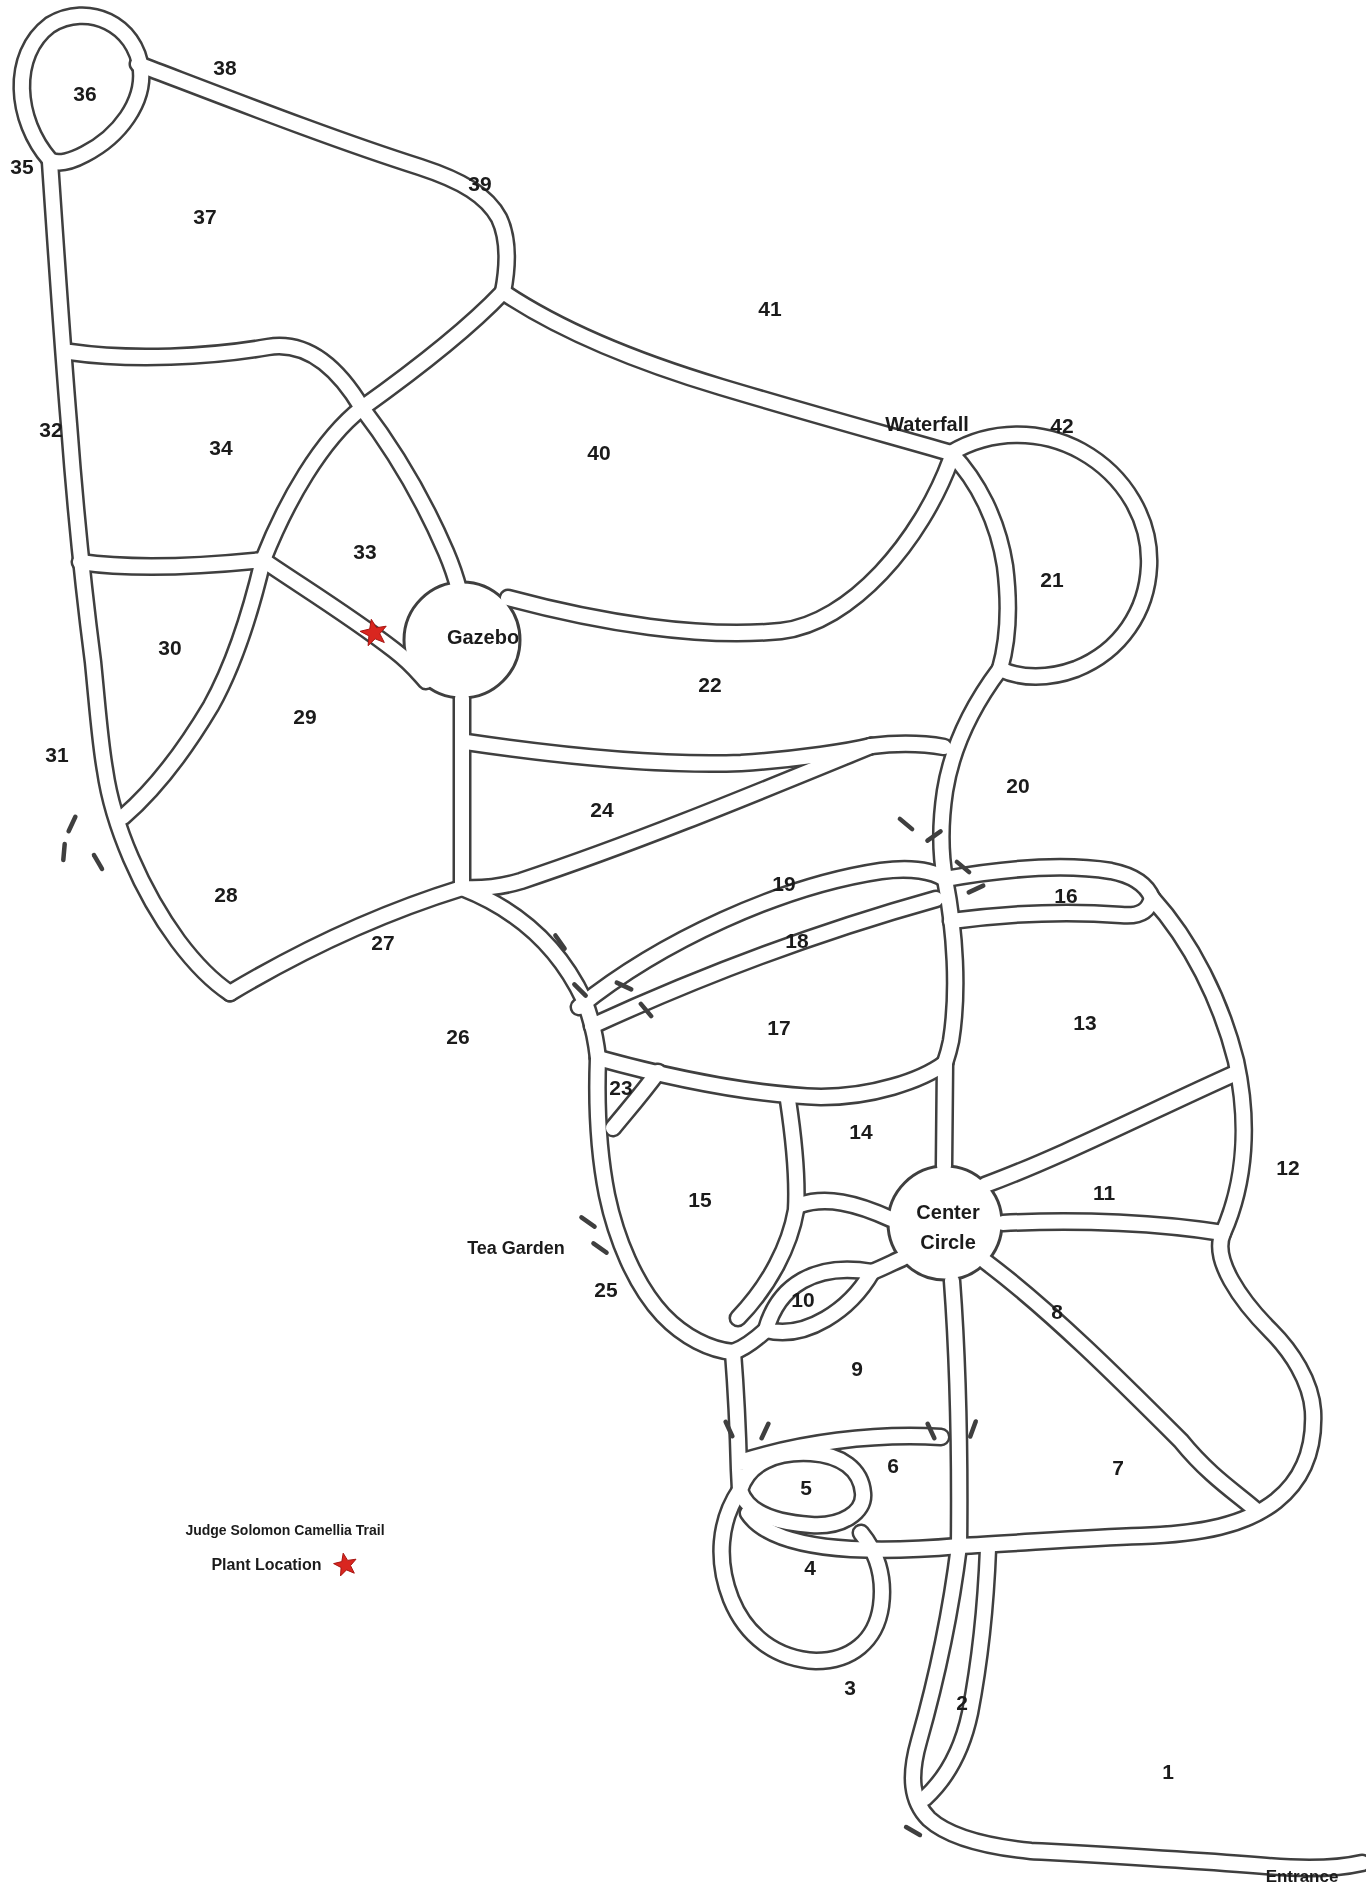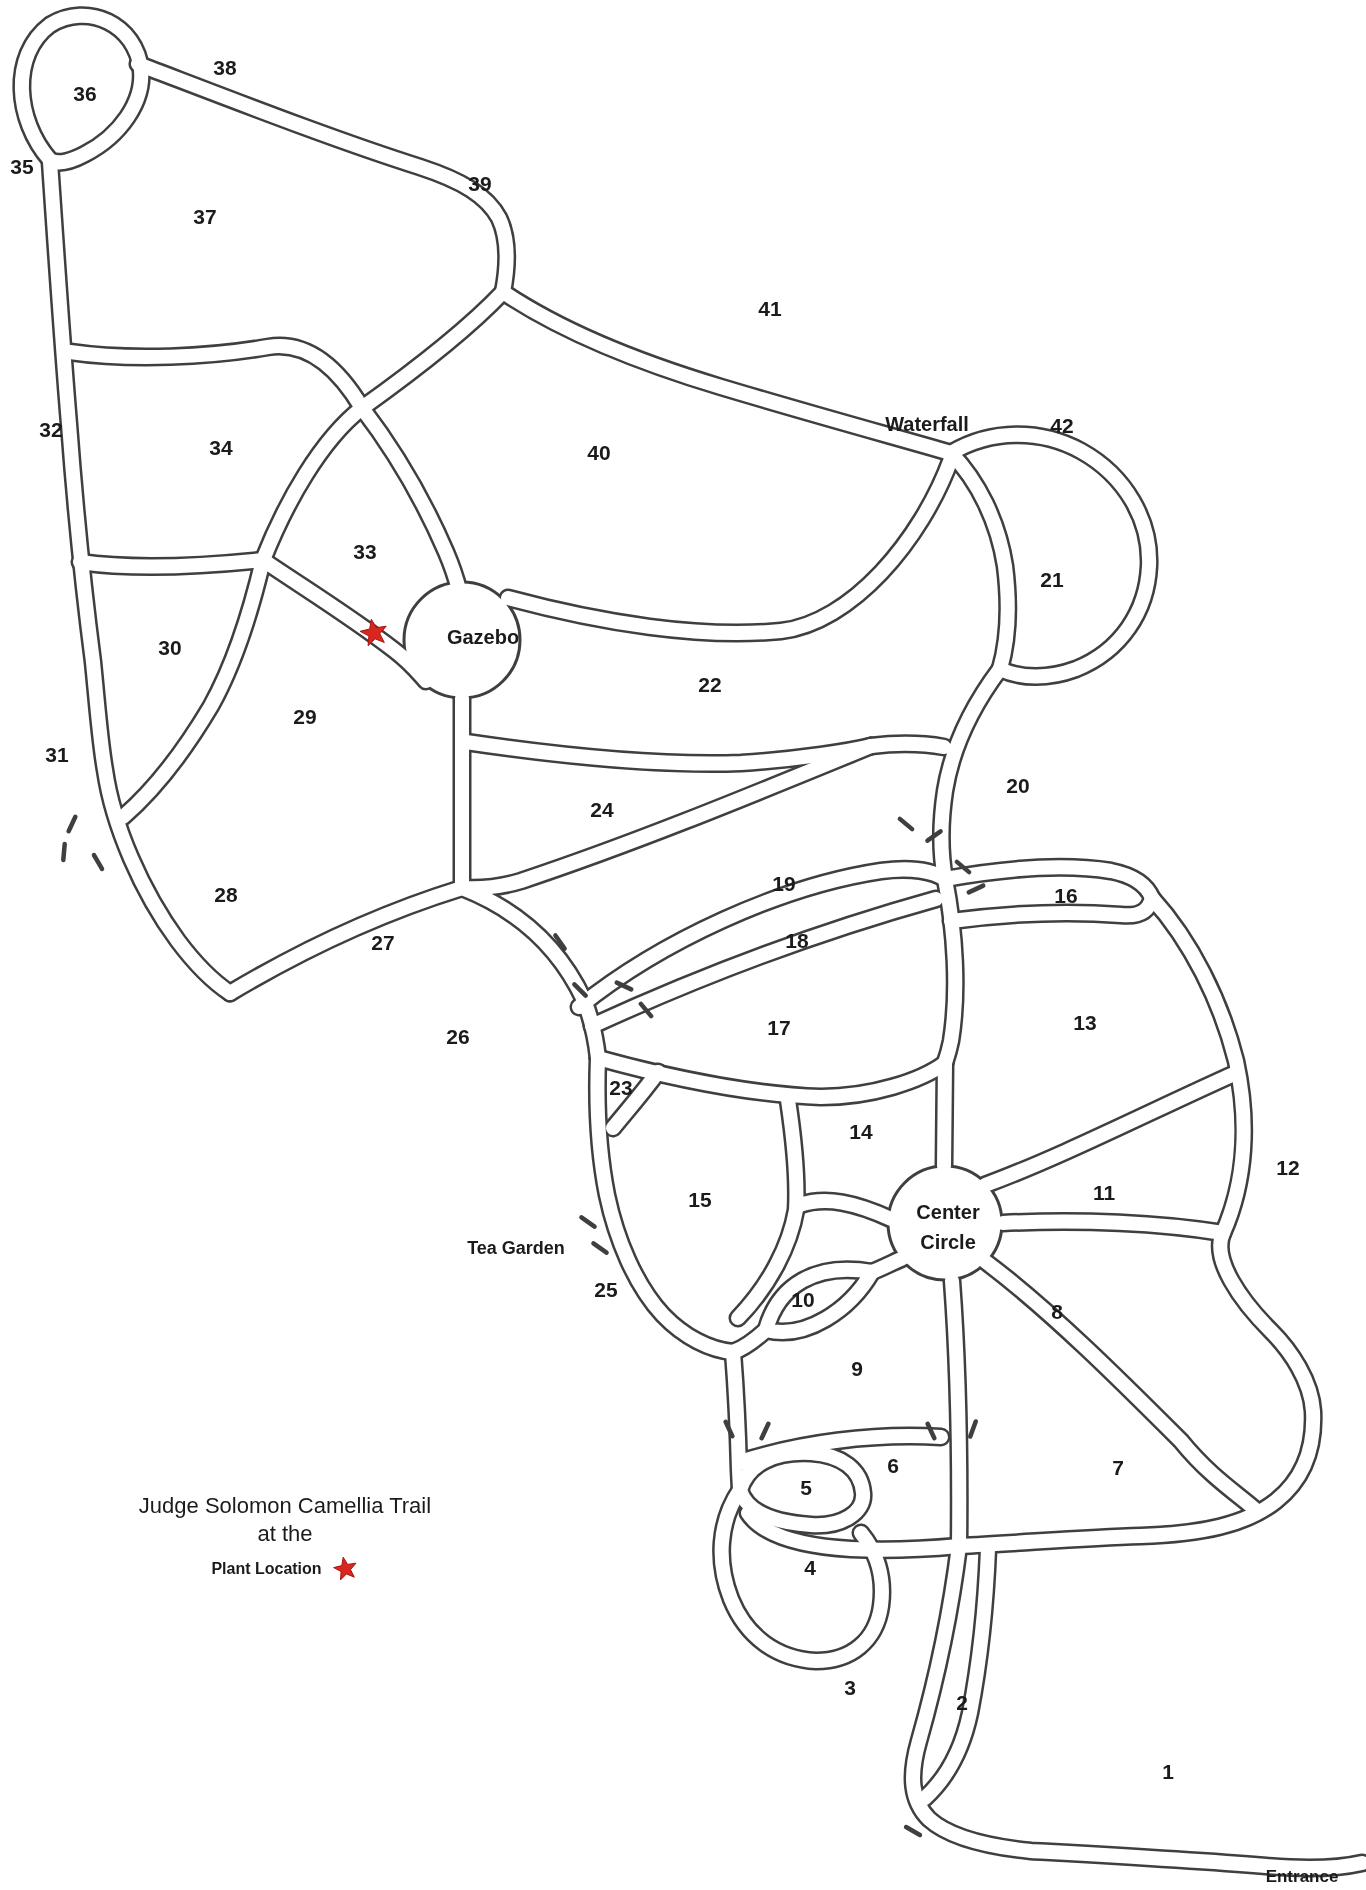--- a/index.html
+++ b/index.html
@@ -1,20 +1,20 @@
 <!DOCTYPE html>
 <html><head>
 <meta charset="utf-8">
 <style>
   html,body{margin:0;padding:0;background:#fff;}
   .stage{position:relative;width:1366px;height:1890px;background:#ffffff;overflow:hidden;
          font-family:"Liberation Sans", sans-serif;}
   #map-svg{position:absolute;left:0;top:0;}
   .title-block{position:absolute;left:100px;top:1492px;width:370px;text-align:center;color:#1b1b1b;}
-  .title-block .tline{font-size:22px;font-weight:400;line-height:28px;}
+  .title-block .tline{font-size:14px;font-weight:700;line-height:28px;margin-top:24px;}
   .legend-row{margin-top:7px;font-size:16px;font-weight:700;display:flex;align-items:center;justify-content:center;gap:10px;}
   .legend-row svg{display:block;}
 </style>
 </head>
 <body>
 
 <div class="stage">
   <svg id="map-svg" width="1366" height="1890" viewBox="0 0 1366 1890" xmlns="http://www.w3.org/2000/svg">
       <g>
         <path d="M 50,160 C 15,120 10,55 50,25 C 88,2 136,24 141,70 C 144,102 120,136 85,154 C 72,161 58,165 50,160 Z" fill="none" stroke="#3f3f3f" stroke-width="19" stroke-linecap="round" stroke-linejoin="round"></path>
@@ -186,21 +186,20 @@
         <text x="927" y="431" text-anchor="middle" fill="#1b1b1b" font-size="20" font-weight="700" font-family="&quot;Liberation Sans&quot;, sans-serif">Waterfall</text>
         <text x="948" y="1219" text-anchor="middle" fill="#1b1b1b" font-size="20" font-weight="700" font-family="&quot;Liberation Sans&quot;, sans-serif">Center</text>
         <text x="948" y="1249" text-anchor="middle" fill="#1b1b1b" font-size="20" font-weight="700" font-family="&quot;Liberation Sans&quot;, sans-serif">Circle</text>
         <text x="516" y="1254" text-anchor="middle" fill="#1b1b1b" font-size="18" font-weight="700" font-family="&quot;Liberation Sans&quot;, sans-serif">Tea Garden</text>
         <text x="1302" y="1882" text-anchor="middle" fill="#1b1b1b" font-size="17" font-weight="700" font-family="&quot;Liberation Sans&quot;, sans-serif">Entrance</text>
       </g>
     </svg>
 
   <div class="title-block">
     <div class="tline">Judge Solomon Camellia Trail</div>
-    <div class="tline">at the</div>
     <div class="legend-row">
       <span>Plant Location</span>
       <svg id="legend-star" width="27" height="27" viewBox="0 0 27 27">
           <polygon points="1.6,12.6 9.8,10.6 11.2,2.2 15.6,9.4 24.0,8.2 18.5,14.6 22.3,22.2 14.5,18.9 8.5,24.9 9.1,16.5" fill="#d9261f" stroke="#a81410" stroke-width="1"></polygon>
         </svg>
     </div>
   </div>
 </div>
 
 </body></html>

